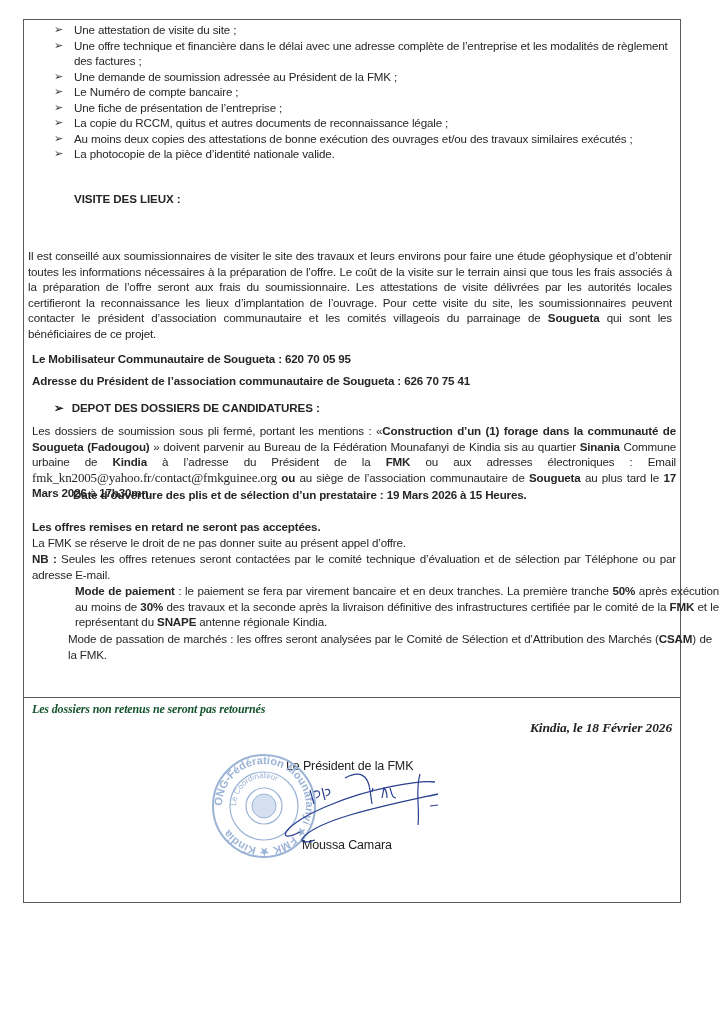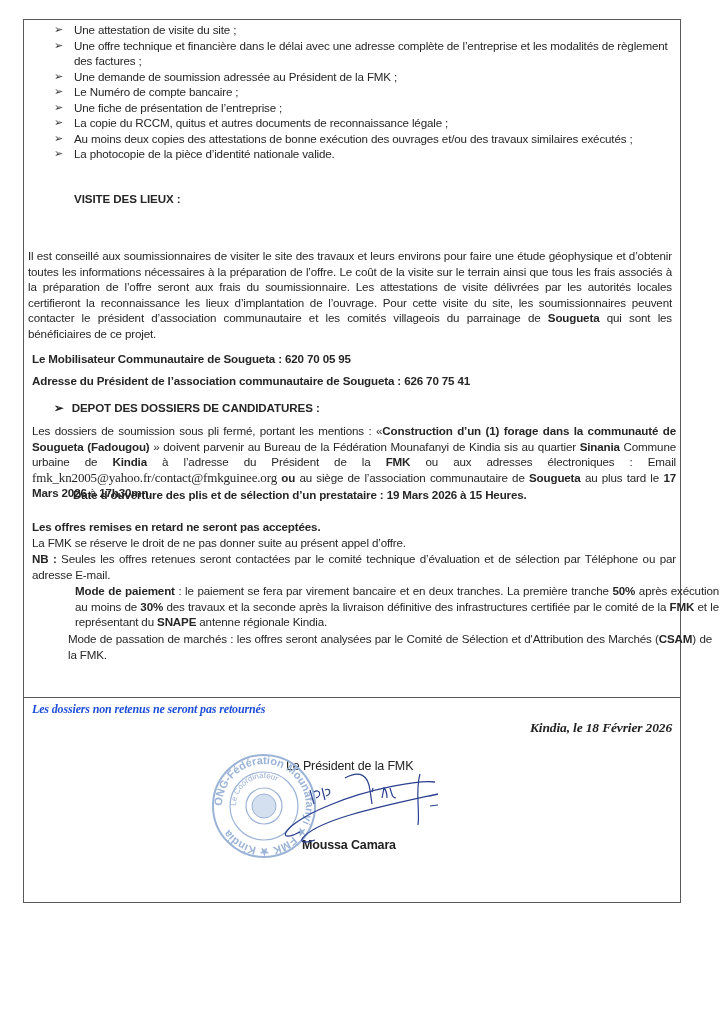--- a/index.html
+++ b/index.html
@@ -13,21 +13,21 @@
   }
   .txt { position: absolute; font-size: 11.6px; line-height: 15.5px; color: #262626; letter-spacing: -0.15px; }
   .bullet-list { position: absolute; left: 30px; top: 2px; width: 620px; margin: 0; padding: 0; list-style: none; }
   .bullet-item { position: relative; padding-left: 20px; font-size: 11.6px; line-height: 15.5px; color: #262626; letter-spacing: -0.15px; }
   .bullet-item .arrow { position: absolute; left: 0; top: 0; font-size: 11px; color: #333; }
   .heading { font-size: 11.6px; color: #262626; letter-spacing: -0.1px; font-weight: bold; }
   .para { text-align: justify; }
   b, .bold { font-weight: bold; }
   .serif { font-family: "Liberation Serif", serif; }
   .divider { position: absolute; left: 0; width: 100%; top: 677px; border-top: 1px solid #5a5a5a; }
-  .italic-note { font-family: "Liberation Serif", serif; font-style: italic; font-weight: bold; font-size: 12px; color: #1d4ed8; }
+  .italic-note { font-family: "Liberation Serif", serif; font-style: italic; font-weight: bold; font-size: 12px; color: #14532d; }
   .date-line { font-family: "Liberation Serif", serif; font-style: italic; font-weight: bold; font-size: 13.5px; color: #222; }
   .sig-title { font-size: 12.5px; color: #222; }
   .stamp { position: absolute; left: 210px; top: 752px; width: 108px; height: 108px; }
   .signature { position: absolute; left: 270px; top: 770px; width: 170px; height: 80px; }
 </style>
 </head>
 <body>
 
 <div class="page-box">
 
@@ -76,21 +76,21 @@
     <span>Mode de passation de marchés : les offres seront analysées par le Comité de Sélection et d'Attribution des Marchés (</span><b>CSAM</b><span>) de la FMK.</span>
   </div>
 
 
   <div class="divider"></div>
 
   <div class="txt italic-note" style="left:8px; top:682px;">Les dossiers non retenus ne seront pas retournés</div>
   <div class="txt date-line" style="right:8px; top:700px;">Kindia, le 18 Février 2026</div>
 
   <div class="txt sig-title" style="left:262px; top:739px;">Le Président de la FMK</div>
-  <div class="txt sig-title" style="left:278px; top:818px;font-weight:bold;">Moussa Camara</div>
+  <div class="txt sig-title" style="left:278px; top:818px;">Moussa Camara</div>
 </div>
 
 <svg class="stamp" viewBox="0 0 108 108">
   <defs>
     <path id="stampArc" d="M 54,54 m -42,0 a 42,42 0 1,1 84,0 a 42,42 0 1,1 -84,0"></path>
     <path id="stampArcInner" d="M 54,54 m -28,0 a 28,28 0 1,1 56,0"></path>
   </defs>
   <circle cx="54" cy="54" r="51" fill="none" stroke="#9bb3d6" stroke-width="2"></circle>
   <circle cx="54" cy="54" r="34" fill="none" stroke="#9bb3d6" stroke-width="1.2"></circle>
   <circle cx="54" cy="54" r="18" fill="none" stroke="#9bb3d6" stroke-width="1.2"></circle>

